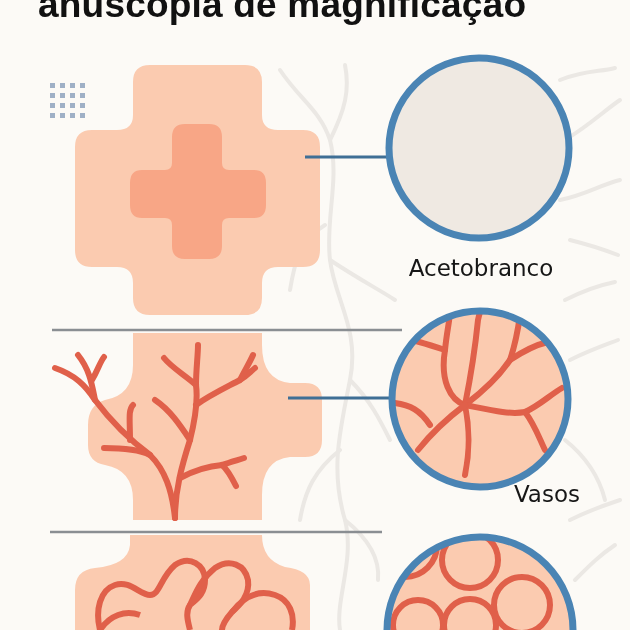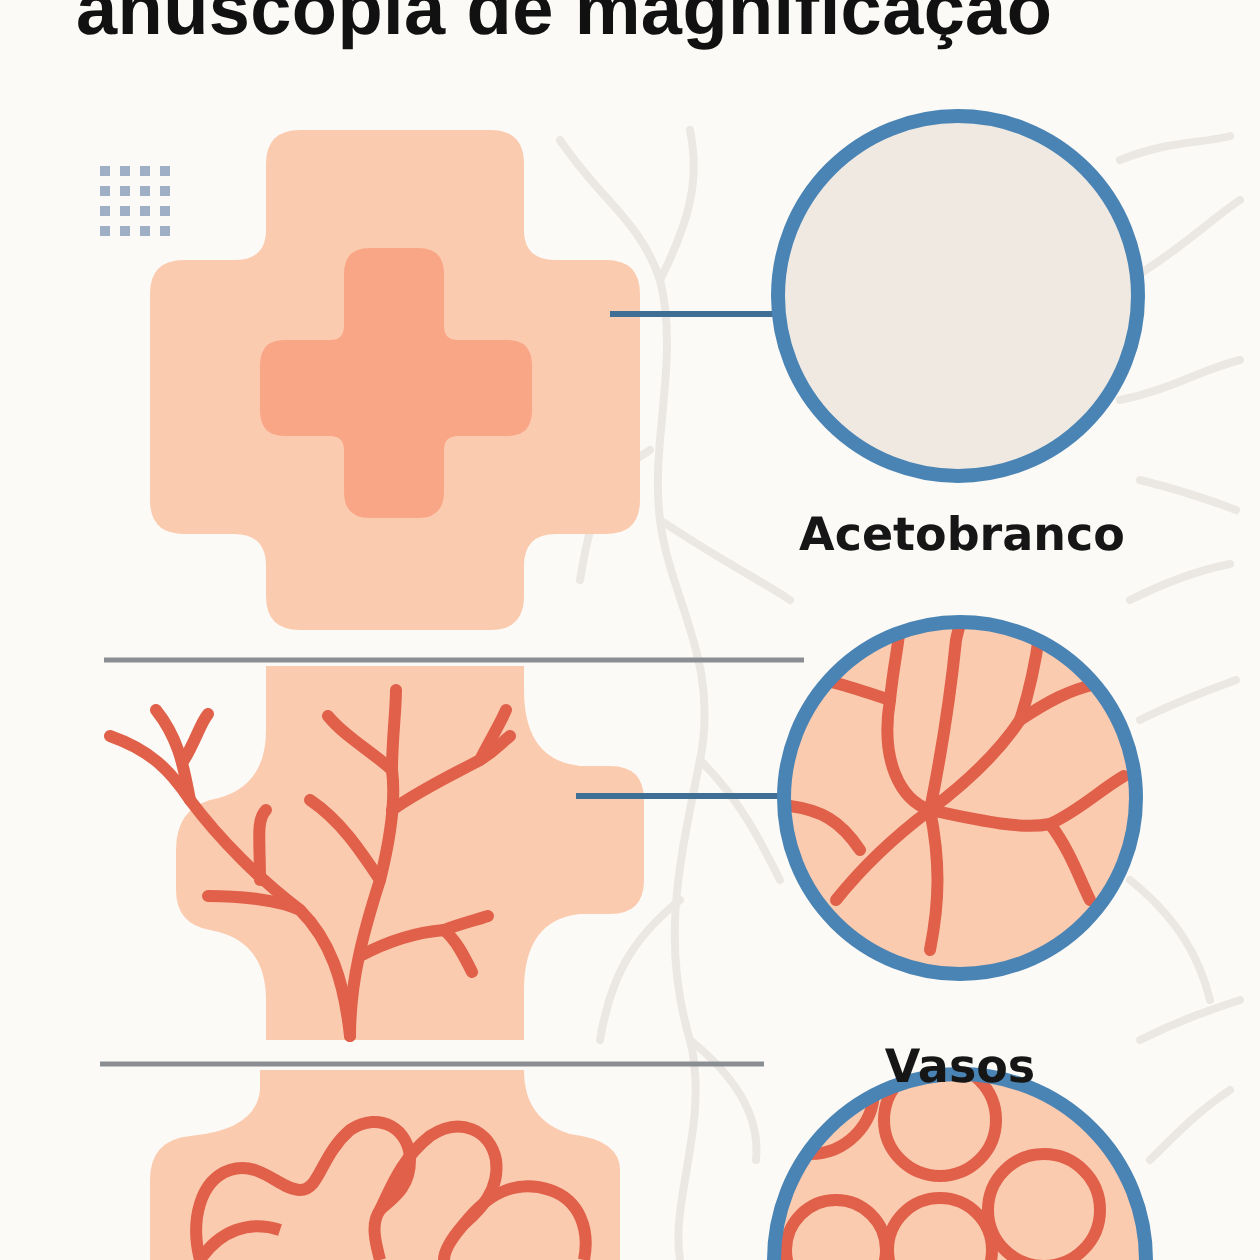--- a/index.html
+++ b/index.html
@@ -10,21 +10,21 @@
       font-family: "Liberation Sans", "DejaVu Sans", sans-serif;
     }
     .title {
       position: absolute; left: 38px; top: -16px;
       font-size: 37px; font-weight: bold; color: #111;
       letter-spacing: 0.2px; white-space: nowrap;
       font-family: "Liberation Sans", sans-serif;
     }
     svg.stage { position: absolute; left: 0; top: 0; }
     .label {
-      position: absolute; font-size: 23px; font-weight: bold; color: #161616;
+      position: absolute; font-size: 23px; font-weight: normal; color: #161616;
       font-family: "DejaVu Sans", sans-serif; text-align: center; width: 200px;
     }
   </style>
 </head>
 <body>
 
 <div class="title">anuscopia de magnificação</div>
 
 <svg class="stage" width="630" height="630" viewBox="0 0 630 630">
 
@@ -130,13 +130,13 @@
       <circle cx="405" cy="545" r="32"></circle>
       <circle cx="522" cy="605" r="28"></circle>
       <circle cx="418" cy="625" r="25"></circle>
       <circle cx="470" cy="625" r="26"></circle>
     </g>
     <circle cx="480" cy="630" r="93" fill="none" stroke="#4a84b4" stroke-width="7"></circle>
   </g>
 </svg>
 
 <div class="label" style="left:381px; top:255px;">Acetobranco</div>
-<div class="label" style="left:380px; top:521px;">Vasos</div>
+<div class="label" style="left:380px; top:481px;text-align:right;">Vasos</div>
 
 </body></html>

